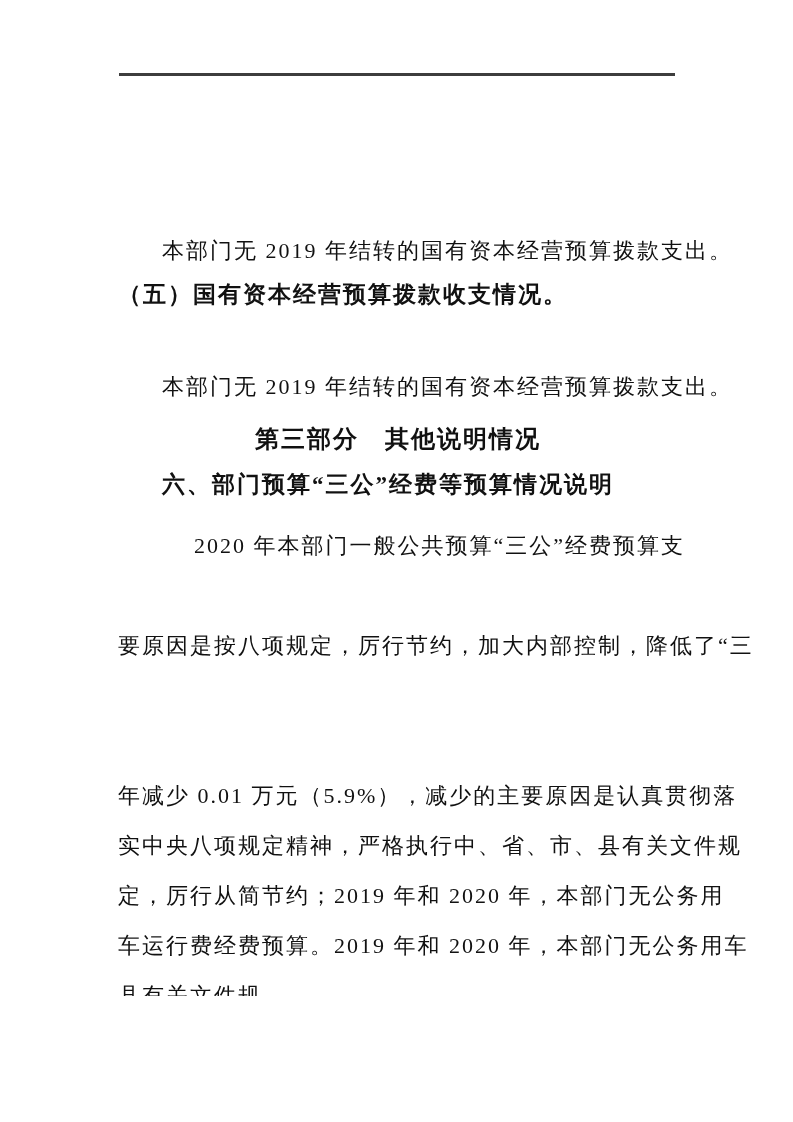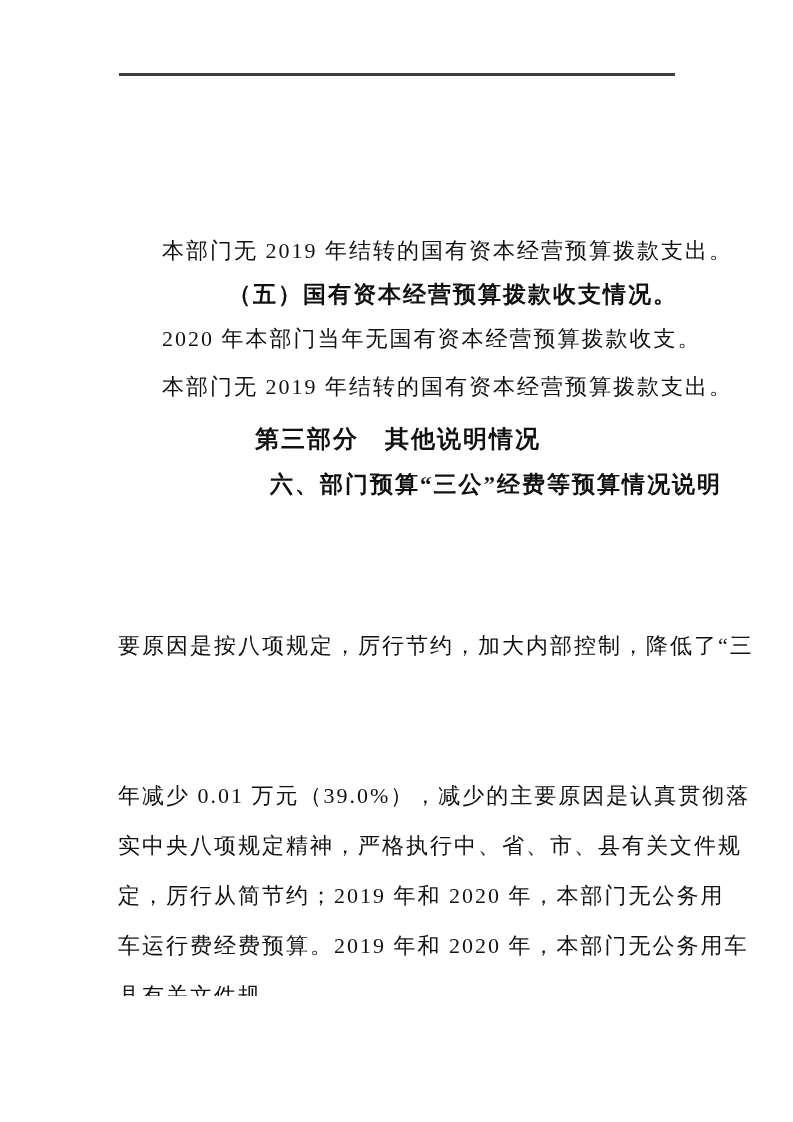--- a/index.html
+++ b/index.html
@@ -33,56 +33,55 @@
     font-size: 22px;
     letter-spacing: 2px;
     white-space: nowrap;
   }
   .indent2 { padding-left: 44px; }
   .indent-para { padding-left: 76px; }
   .bold-line {
     font-weight: bold;
     font-size: 23px;
     letter-spacing: 2px;
-    text-align: right;
   }
   .section-heading {
     font-family: "Liberation Sans", "DejaVu Sans", sans-serif;
     font-weight: bold;
     font-size: 24px;
     text-align: center;
     letter-spacing: 2px;
     padding-left: 0;
   }
 </style>
 </head>
 <body>
 
 <div class="page">
   <div class="top-rule"></div>
 
   <div class="line indent2" style="top:226px">本部门无 2019 年结转的国有资本经营预算拨款支出。</div>
 
   <div class="line bold-line" style="top:270px">（五）国有资本经营预算拨款收支情况。</div>
 
-  <div class="line indent2" style="top:314px">2020 年本部门当年无国有资本经营预算拨款收支。</div>
 
   <div class="line indent2" style="top:362px">本部门无 2019 年结转的国有资本经营预算拨款支出。</div>
 
   <div class="line section-heading" style="top:414px">第三部分　其他说明情况</div>
 
   <div class="line bold-line indent2" style="top:460px">六、部门预算“三公”经费等预算情况说明</div>
 
+  <div class="line indent-para" style="top:521px">2020 年本部门一般公共预算“三公”经费预算支</div>
 
 
   <div class="line" style="top:621px">要原因是按八项规定，厉行节约，加大内部控制，降低了“三</div>
 
 
 
-  <div class="line" style="top:771px">年减少 0.01 万元（39.0%），减少的主要原因是认真贯彻落</div>
+  <div class="line" style="top:771px">年减少 0.01 万元（5.9%），减少的主要原因是认真贯彻落</div>
 
   <div class="line" style="top:821px">实中央八项规定精神，严格执行中、省、市、县有关文件规</div>
 
   <div class="line" style="top:871px">定，厉行从简节约；2019 年和 2020 年，本部门无公务用</div>
 
   <div class="line" style="top:921px">车运行费经费预算。2019 年和 2020 年，本部门无公务用车</div>
 
   <div class="line" style="top:971px">县有关文件规。</div>
 </div>
 

